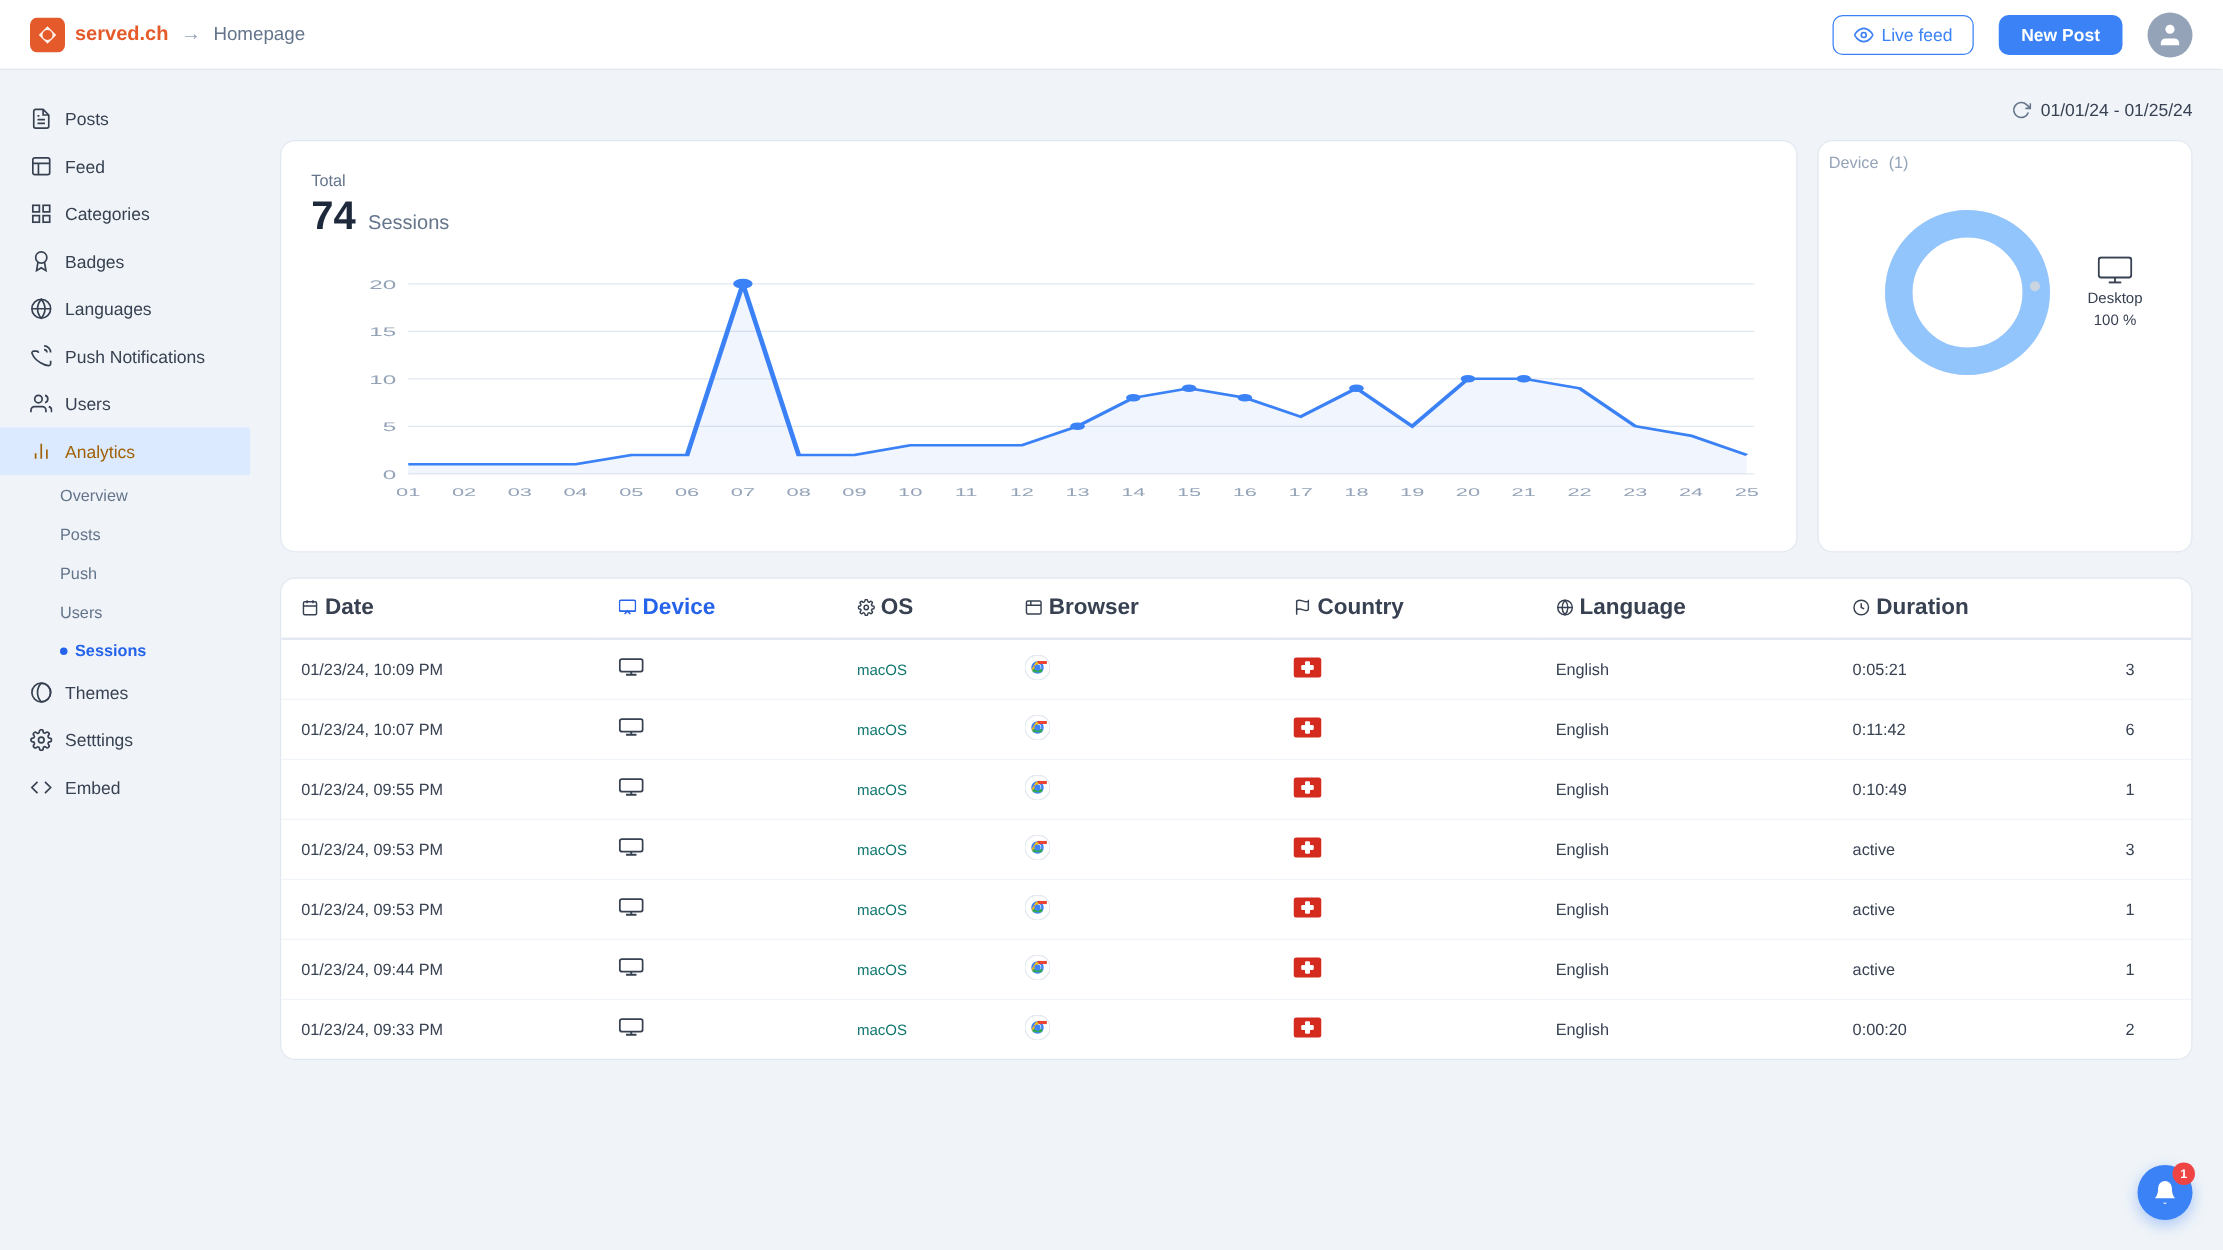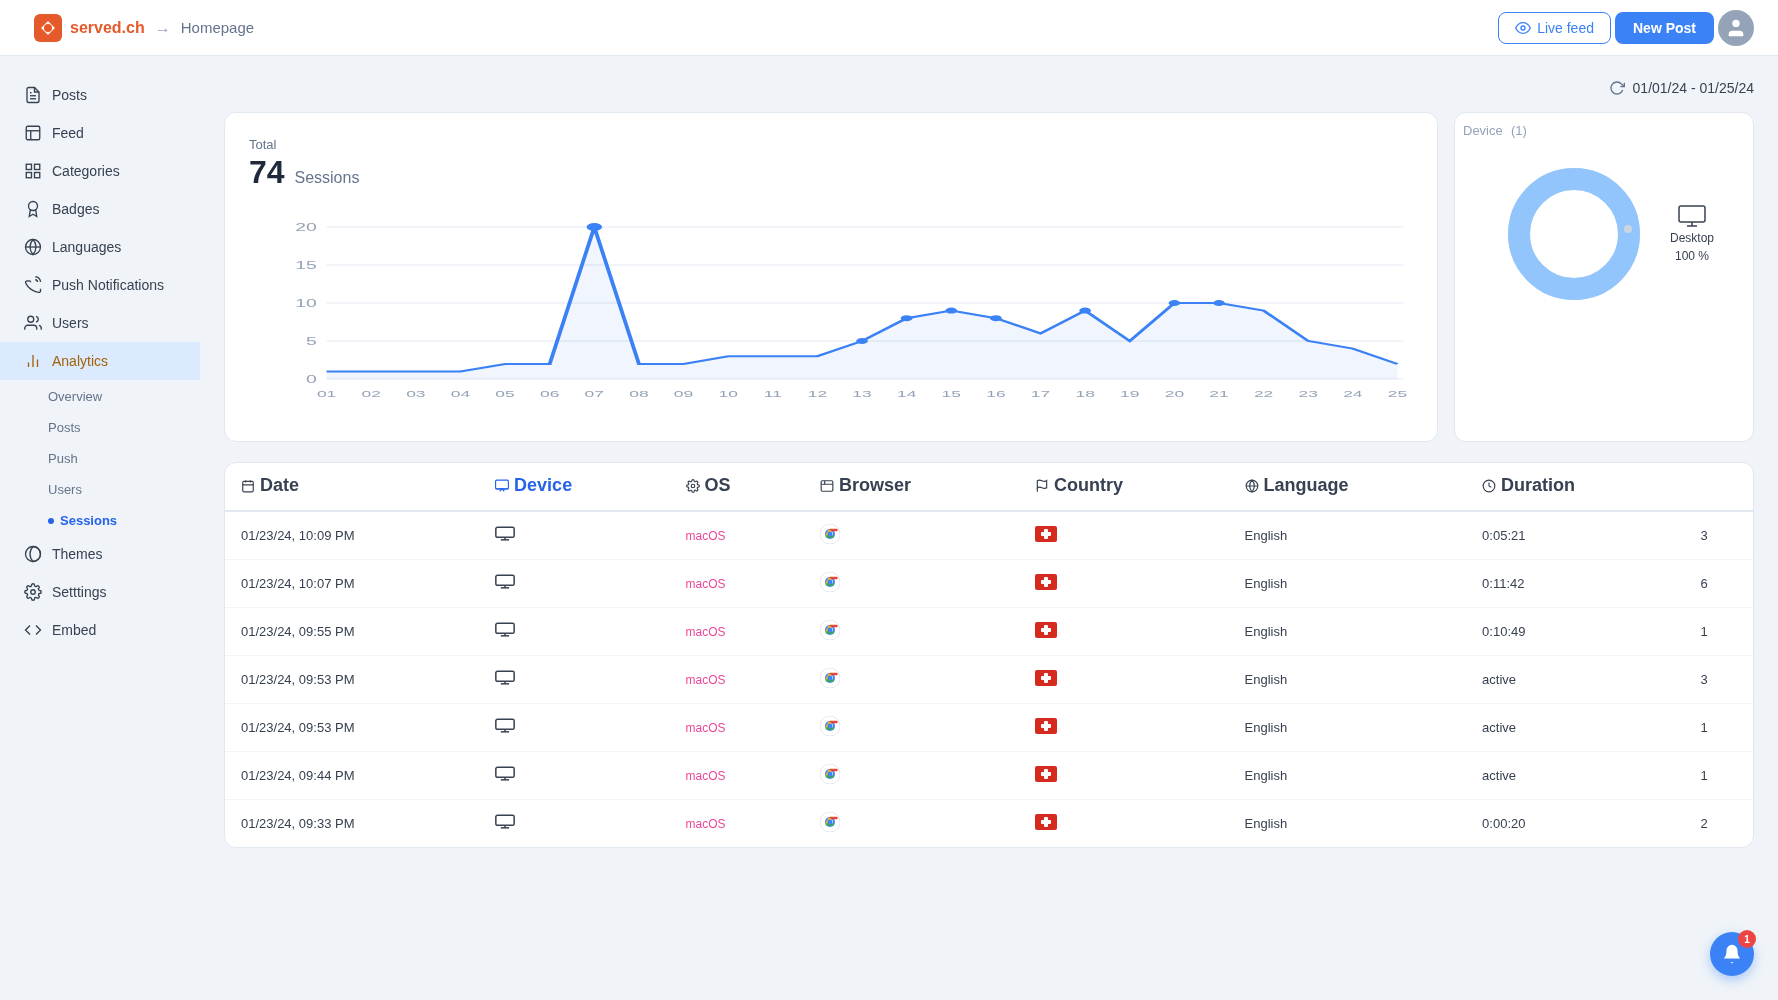--- a/index.html
+++ b/index.html
@@ -5,25 +5,25 @@
     * { box-sizing: border-box; margin: 0; padding: 0; }
     body { font-family: -apple-system, BlinkMacSystemFont, 'Segoe UI', sans-serif; background: #f0f4f8; color: #1a1a2e; font-size: 14px; }
 
     
     .topnav {
       display: flex; align-items: center; justify-content: space-between;
       background: #fff; padding: 0 24px; height: 56px;
       border-bottom: 1px solid #e2e8f0; position: fixed; top: 0; left: 0; right: 0; z-index: 100;
     }
     .topnav-left { display: flex; align-items: center; gap: 10px; }
-    .logo { display: flex; align-items: center; gap: 8px; font-weight: 700; font-size: 16px; color: #e55a2b; margin-left: 10px; }
+    .logo { display: flex; align-items: center; gap: 8px; font-weight: 700; font-size: 16px; color: #e55a2b; }
     .logo svg { width: 28px; height: 28px; }
     .breadcrumb-arrow { color: #94a3b8; font-size: 16px; }
     .breadcrumb-text { color: #64748b; font-size: 15px; font-weight: 500; }
-    .topnav-right { display: flex; align-items: center; gap: 4px; }
+    .topnav-right { display: flex; align-items: center; gap: 20px; }
     .live-feed-btn {
       display: flex; align-items: center; gap: 6px;
       border: 1.5px solid #3b82f6; color: #3b82f6; background: #fff;
       padding: 7px 16px; border-radius: 8px; cursor: pointer; font-size: 14px; font-weight: 500;
     }
     .live-feed-btn svg { width: 16px; height: 16px; }
     .new-post-btn {
       background: #3b82f6; color: #fff; border: none;
       padding: 8px 18px; border-radius: 8px; cursor: pointer; font-size: 14px; font-weight: 600;
     }
@@ -85,21 +85,21 @@
     .table-card { background: #fff; border-radius: 12px; border: 1px solid #e2e8f0; overflow: hidden; }
     .table-scroll { overflow-x: auto; }
     table { width: 100%; border-collapse: collapse; }
     thead tr { border-bottom: 2px solid #e2e8f0; }
     th { padding: 12px 16px; text-align: left; font-size: 18px; font-weight: 600; color: #374151; white-space: nowrap; }
     th.active-col { color: #2563eb; }
     td { padding: 12px 16px; border-bottom: 1px solid #f1f5f9; font-size: 13px; color: #374151; white-space: nowrap; }
     tr:last-child td { border-bottom: none; }
     .th-icon { display: inline-flex; align-items: center; gap: 5px; }
     .th-icon svg { width: 14px; height: 14px; }
-    .os-text { color: #ec4899; font-size: 12px; }
+    .os-text { color: #0f766e; font-size: 12px; }
     .flag { width: 22px; height: 16px; border-radius: 2px; display: inline-block; }
     .flag-ch { background: #d52b1e; position: relative; }
     .flag-ch::before, .flag-ch::after {
       content: ''; position: absolute; background: #fff; border-radius: 1px;
     }
     .flag-ch::before { width: 4px; height: 10px; left: 9px; top: 3px; }
     .flag-ch::after { width: 10px; height: 4px; left: 6px; top: 6px; }
 
     
     .notif-btn {

